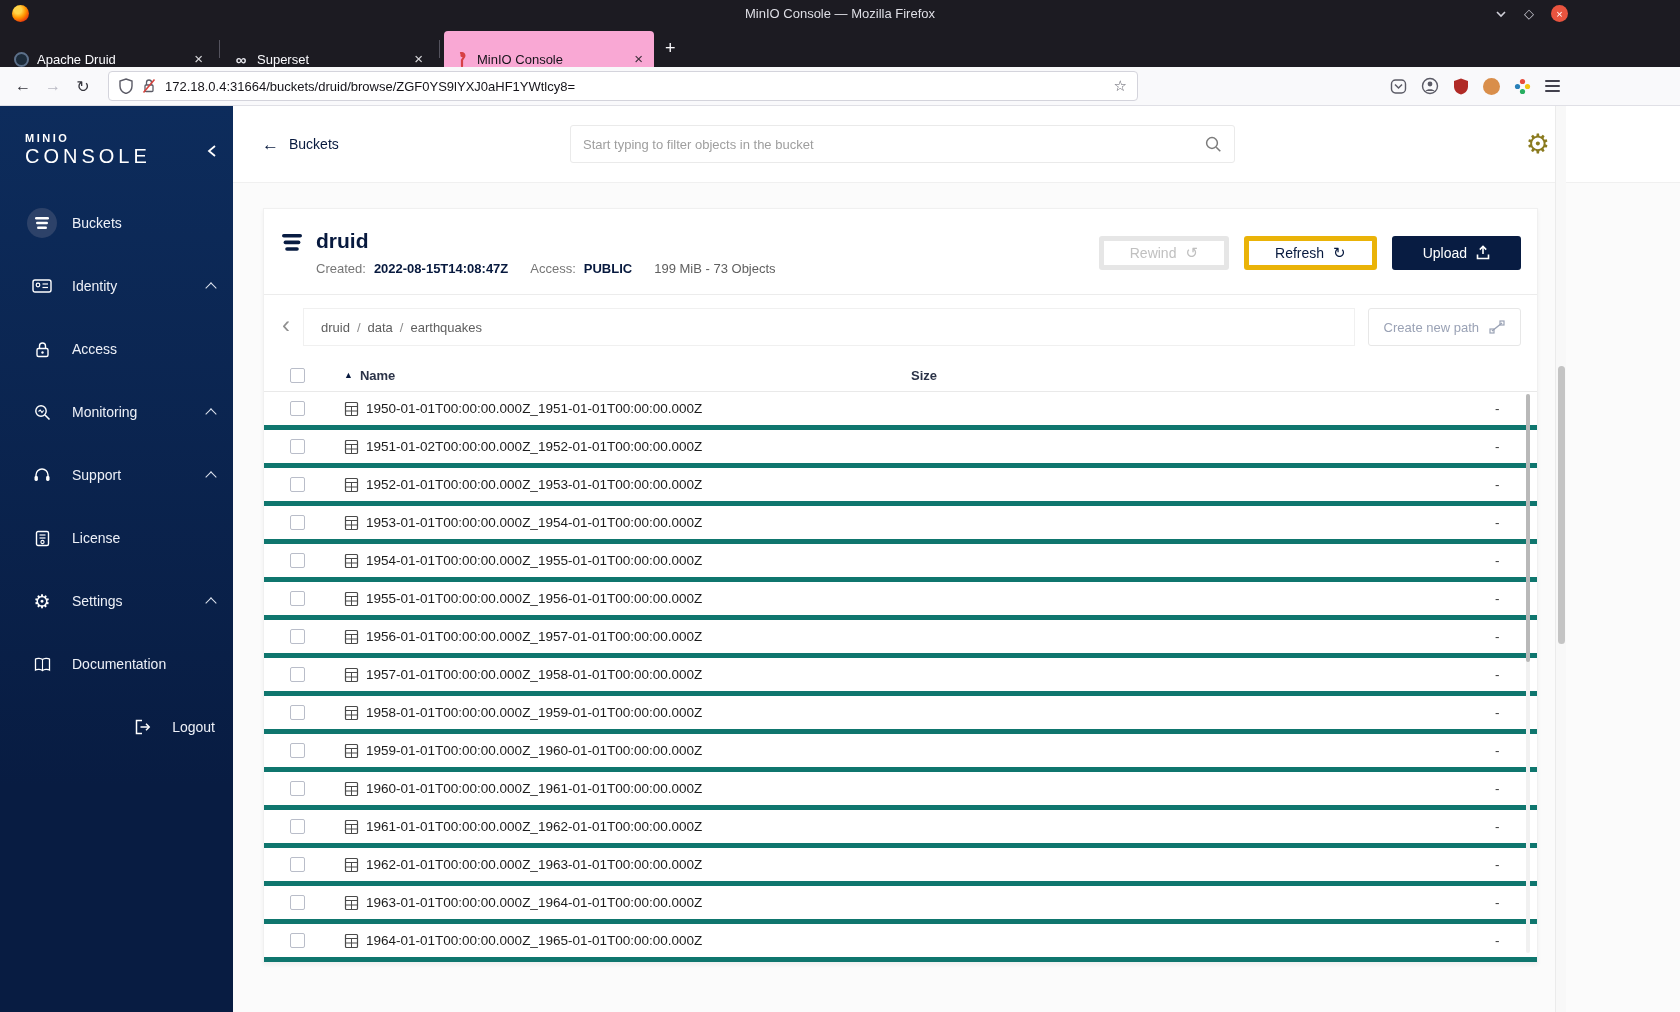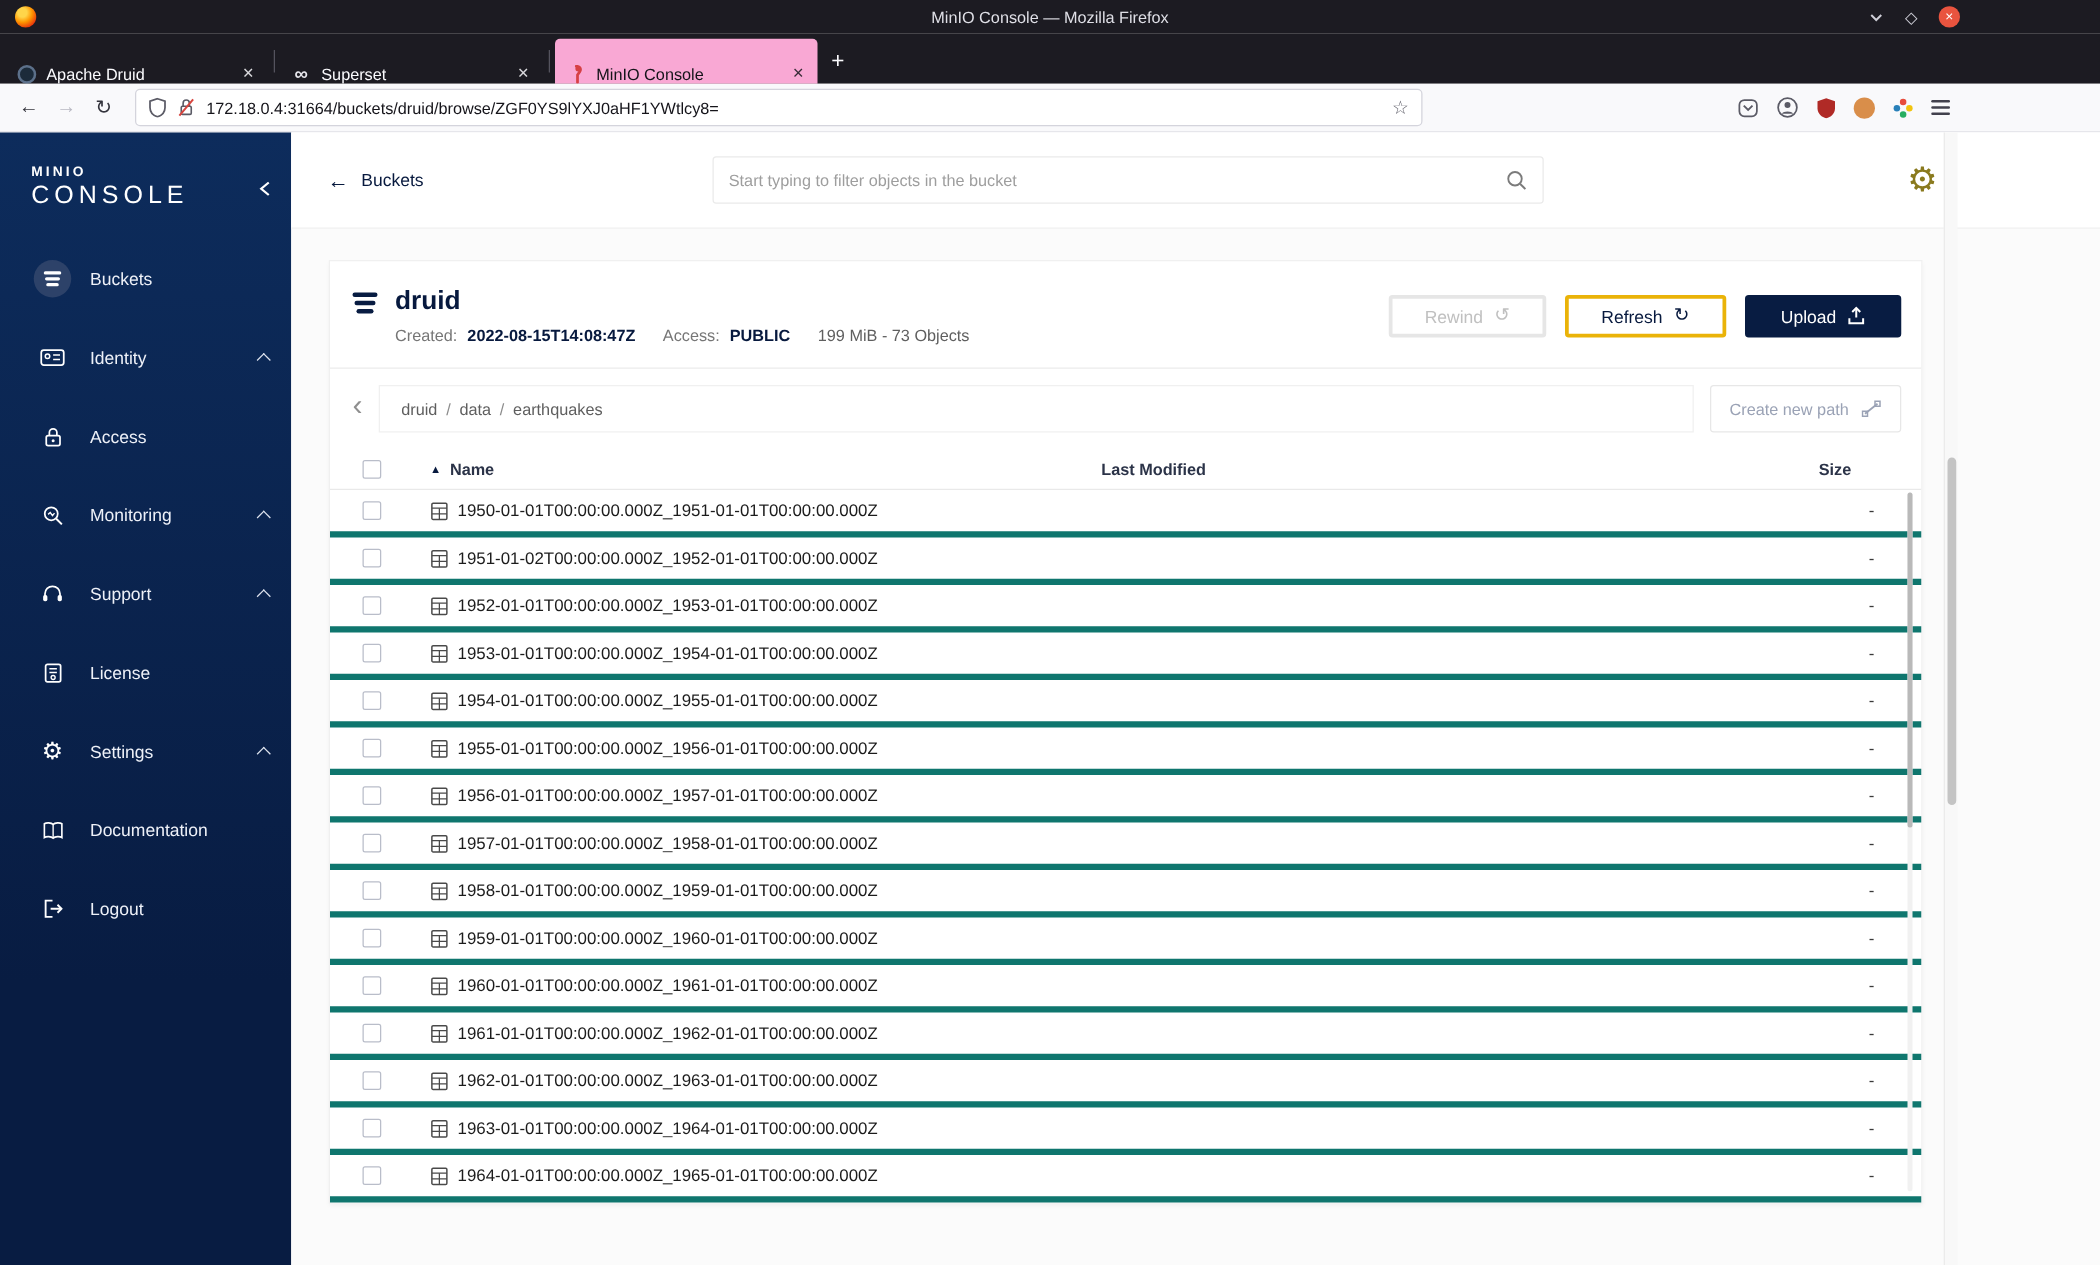--- a/index.html
+++ b/index.html
@@ -52,21 +52,21 @@
   .logo-minio { font-size:11px; font-weight:bold; letter-spacing:2.5px; }
   .logo-console { font-size:20px; font-weight:400; letter-spacing:4px; margin-top:1px; }
   .collapse-btn { position:absolute; top:38px; right:16px; cursor:pointer; }
   .menu { margin-top:34px; display:flex; flex-direction:column; }
   .menu-item { display:flex; align-items:center; gap:15px; height:44px; padding:0 18px 0 27px;
     margin-bottom:19px; font-size:14px; color:#eef1f8; cursor:pointer; }
   .mi-icon { width:30px; height:30px; flex:0 0 30px; display:flex; align-items:center; justify-content:center; }
   .mi-icon.active-circle { background:#2d4269; border-radius:50%; }
   .chev-up { width:8px; height:8px; border-left:1.6px solid #dfe4ef; border-top:1.6px solid #dfe4ef;
     transform:rotate(45deg); margin-left:auto; margin-top:3px; }
-  .menu-item.logout { margin-top:auto; margin-bottom:72px; }
+  .menu-item.logout { margin-top:auto; margin-bottom:72px;justify-content:flex-end; }
   .gear-glyph { font-size:19px; color:#fff; line-height:1; }
 
   
   .main { flex:1; display:flex; flex-direction:column; background:#fbfbfb; position:relative; }
   .main-header { height:77px; background:#fff; border-bottom:1px solid #f0f0f0;
     display:flex; align-items:center; padding:0 130px 0 29px; position:relative; }
   .back-link { display:flex; align-items:center; gap:10px; color:#07193e; font-size:14px; cursor:pointer; }
   .back-arrow { font-size:17px; line-height:1; }
   .search-box { position:absolute; left:337px; top:19px; width:665px; height:38px; background:#fff;
     border:1px solid #eaeaea; border-radius:3px; display:flex; align-items:center; padding:0 12px; }
@@ -81,21 +81,21 @@
 
   .bucket-header { display:flex; padding:20px 16px 18px 17px; border-bottom:1px solid #ececec; }
   .bucket-title-block { display:flex; gap:13px; }
   .bucket-text { display:flex; flex-direction:column; gap:8px; }
   .bucket-name { font-size:21px; font-weight:bold; color:#07193e; }
   .bucket-details { display:flex; align-items:center; gap:8px; font-size:13px; color:#767676; }
   .bd-value { font-weight:bold; color:#07193e; }
   .bd-summary { margin-left:14px; color:#5f5f5f; }
   .bucket-actions { margin-left:auto; display:flex; align-items:center; gap:15px; }
   .btn { height:34px; display:flex; align-items:center; gap:9px; padding:0 26px; border-radius:3px;
-    font-size:14px; cursor:pointer; background:#fff; border:3px solid #eab308; color:#07193e; white-space:nowrap; }
+    font-size:14px; cursor:pointer; background:#fff; border:5px solid #eab308; color:#07193e; white-space:nowrap; }
   .btn .b-ico { font-size:15px; line-height:1; }
   .btn.disabled { border-color:#e6e6e6; color:#c0c0c0; cursor:default; }
   .btn.primary { background:#081c42; border-color:#081c42; color:#fff; }
 
   .path-row { display:flex; align-items:center; padding:13px 16px; gap:9px; }
   .crumb-back { font-size:24px; color:#8f8f8f; line-height:1; padding:0 4px 4px 2px; cursor:pointer; }
   .breadcrumb-box { flex:1; height:38px; border:1px solid #f0f0f0; display:flex; align-items:center;
     gap:7px; padding:0 17px; font-size:13px; color:#5e5e5e; }
   .crumb-seg { cursor:pointer; }
   .crumb-sep { color:#8c8c8c; }
@@ -430,21 +430,20 @@
 
         <div class="table-wrap">
           <div class="grid-row thead">
             <div class="c-check">
                 <span class="checkbox"></span>
               </div>
             <div class="c-name">
               <span class="sort-asc">▲</span>
               <span>Name</span>
             </div>
-            <div>Last Modified</div>
             <div class="th-size">Size</div>
           </div>
           <div class="tbody">
 
   <div class="grid-row trow">
     <div class="c-check">
                   <span class="checkbox"></span>
                 </div>
     <div class="c-name">
       <span class="file-icon">

